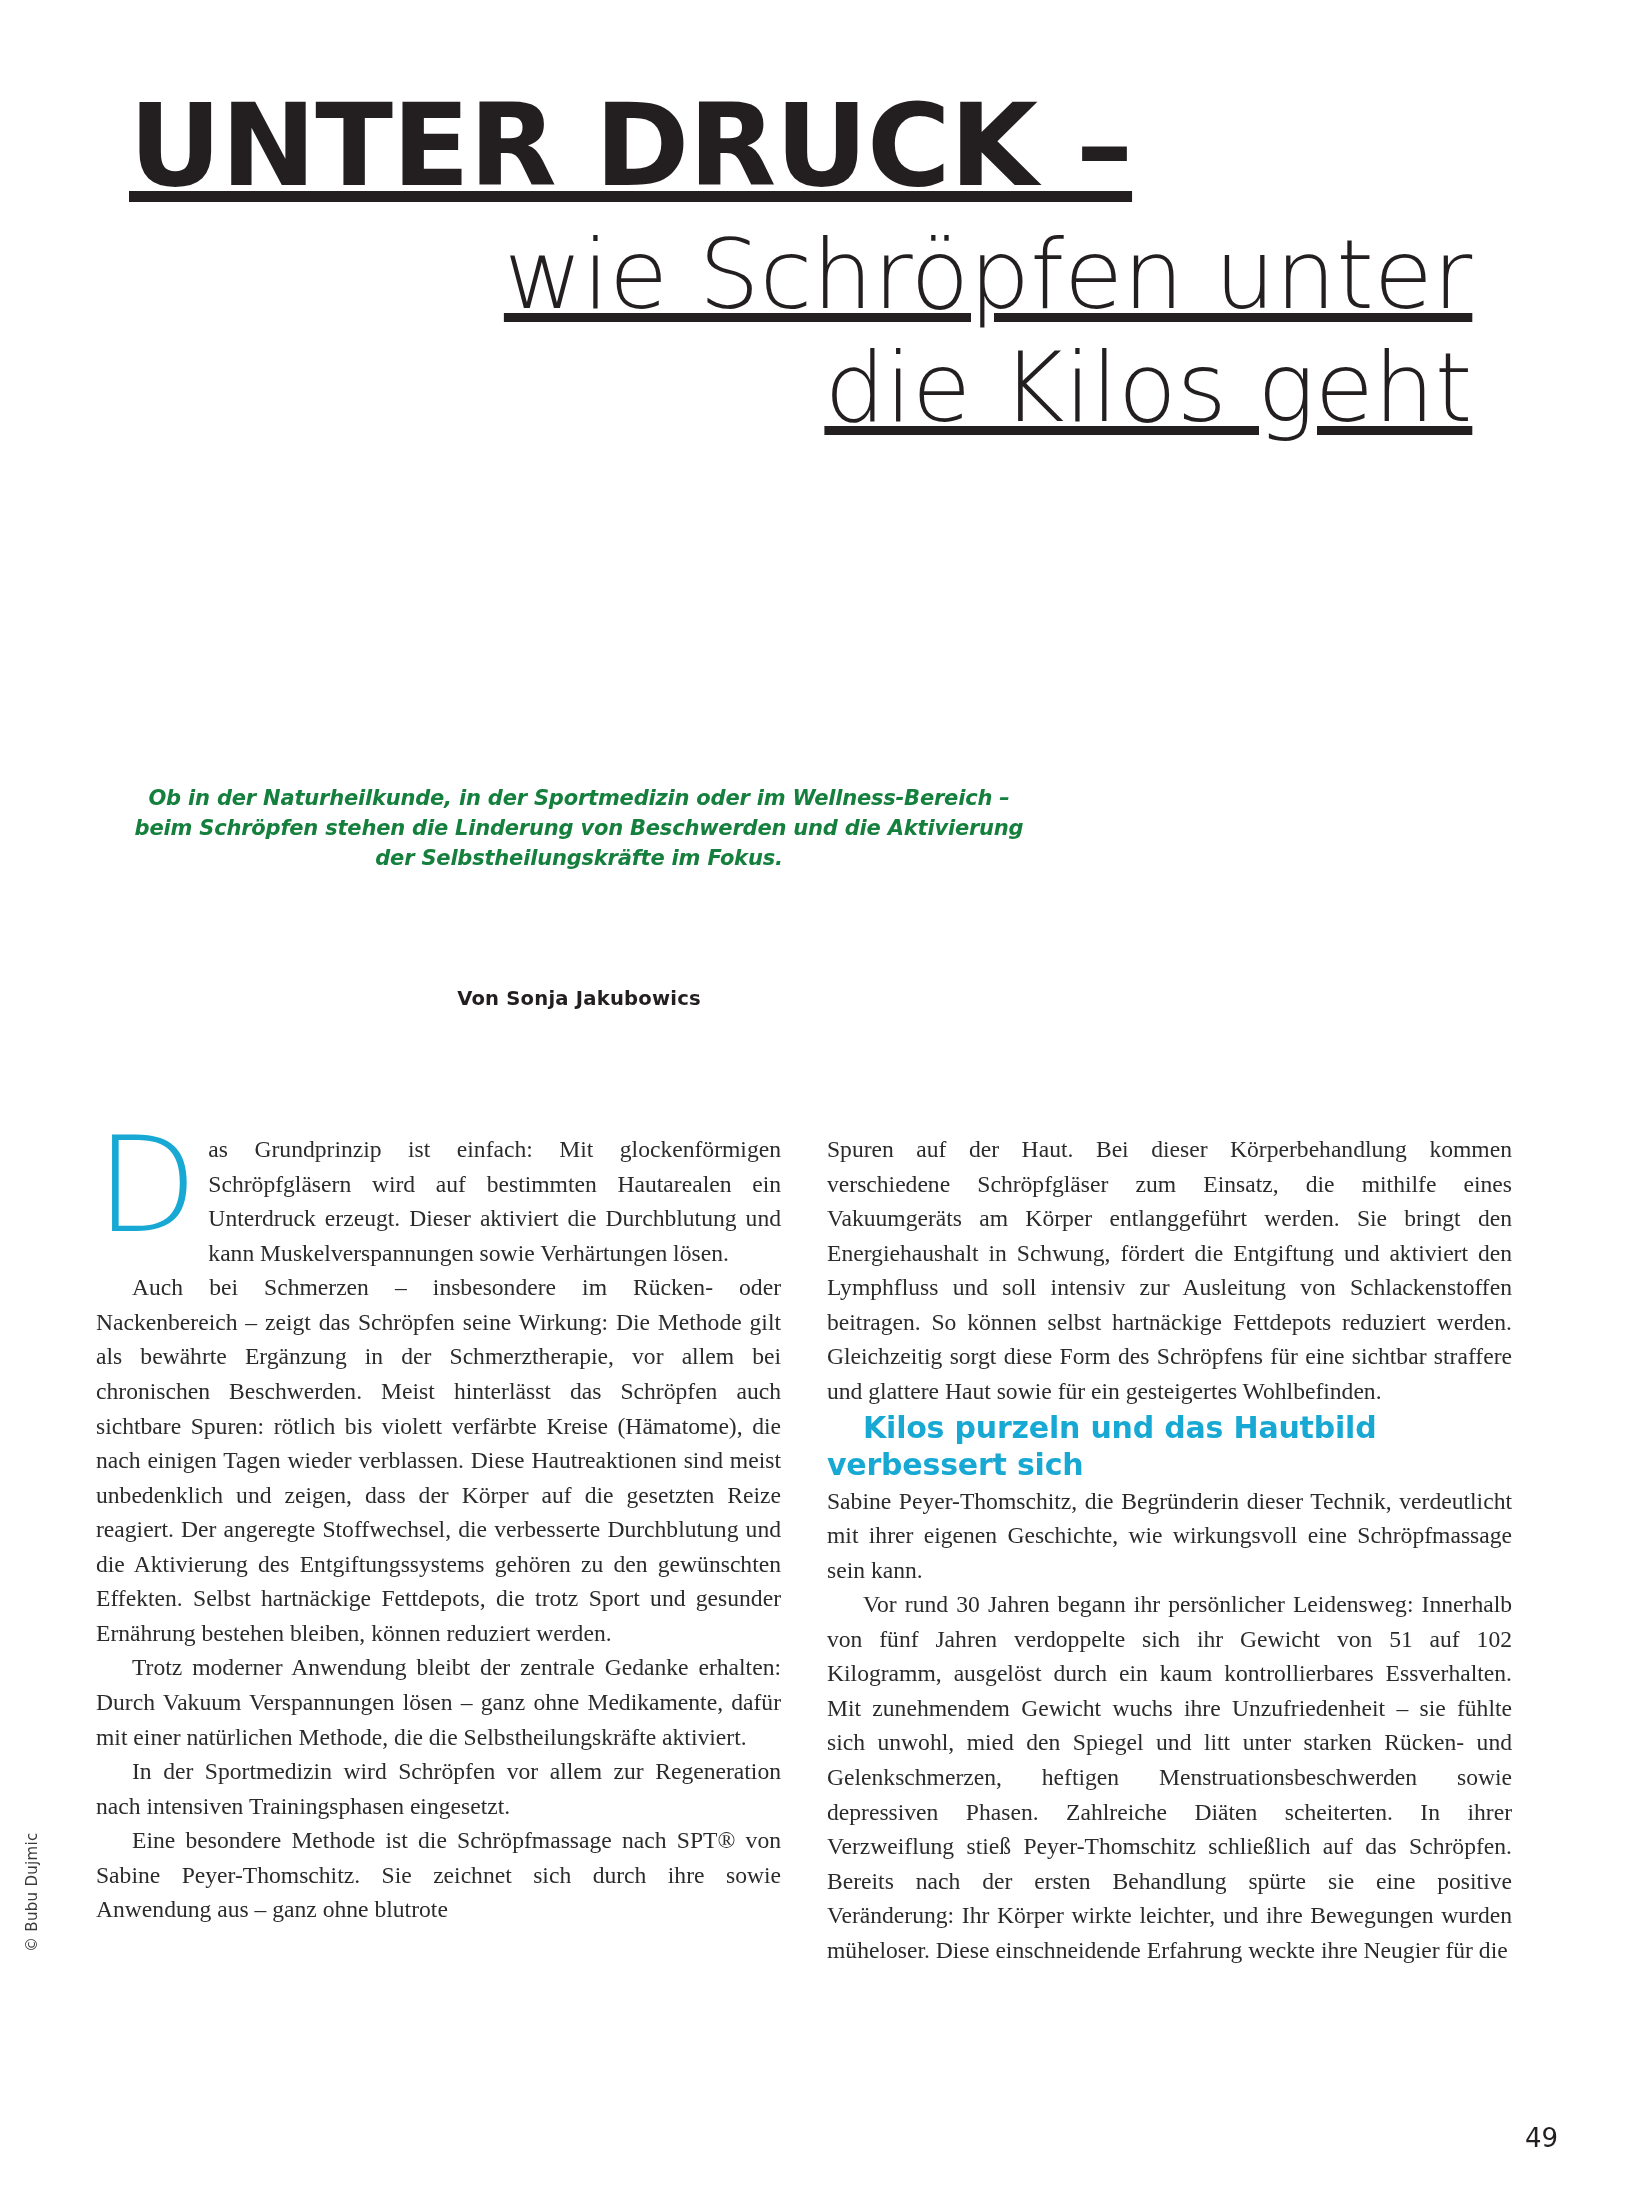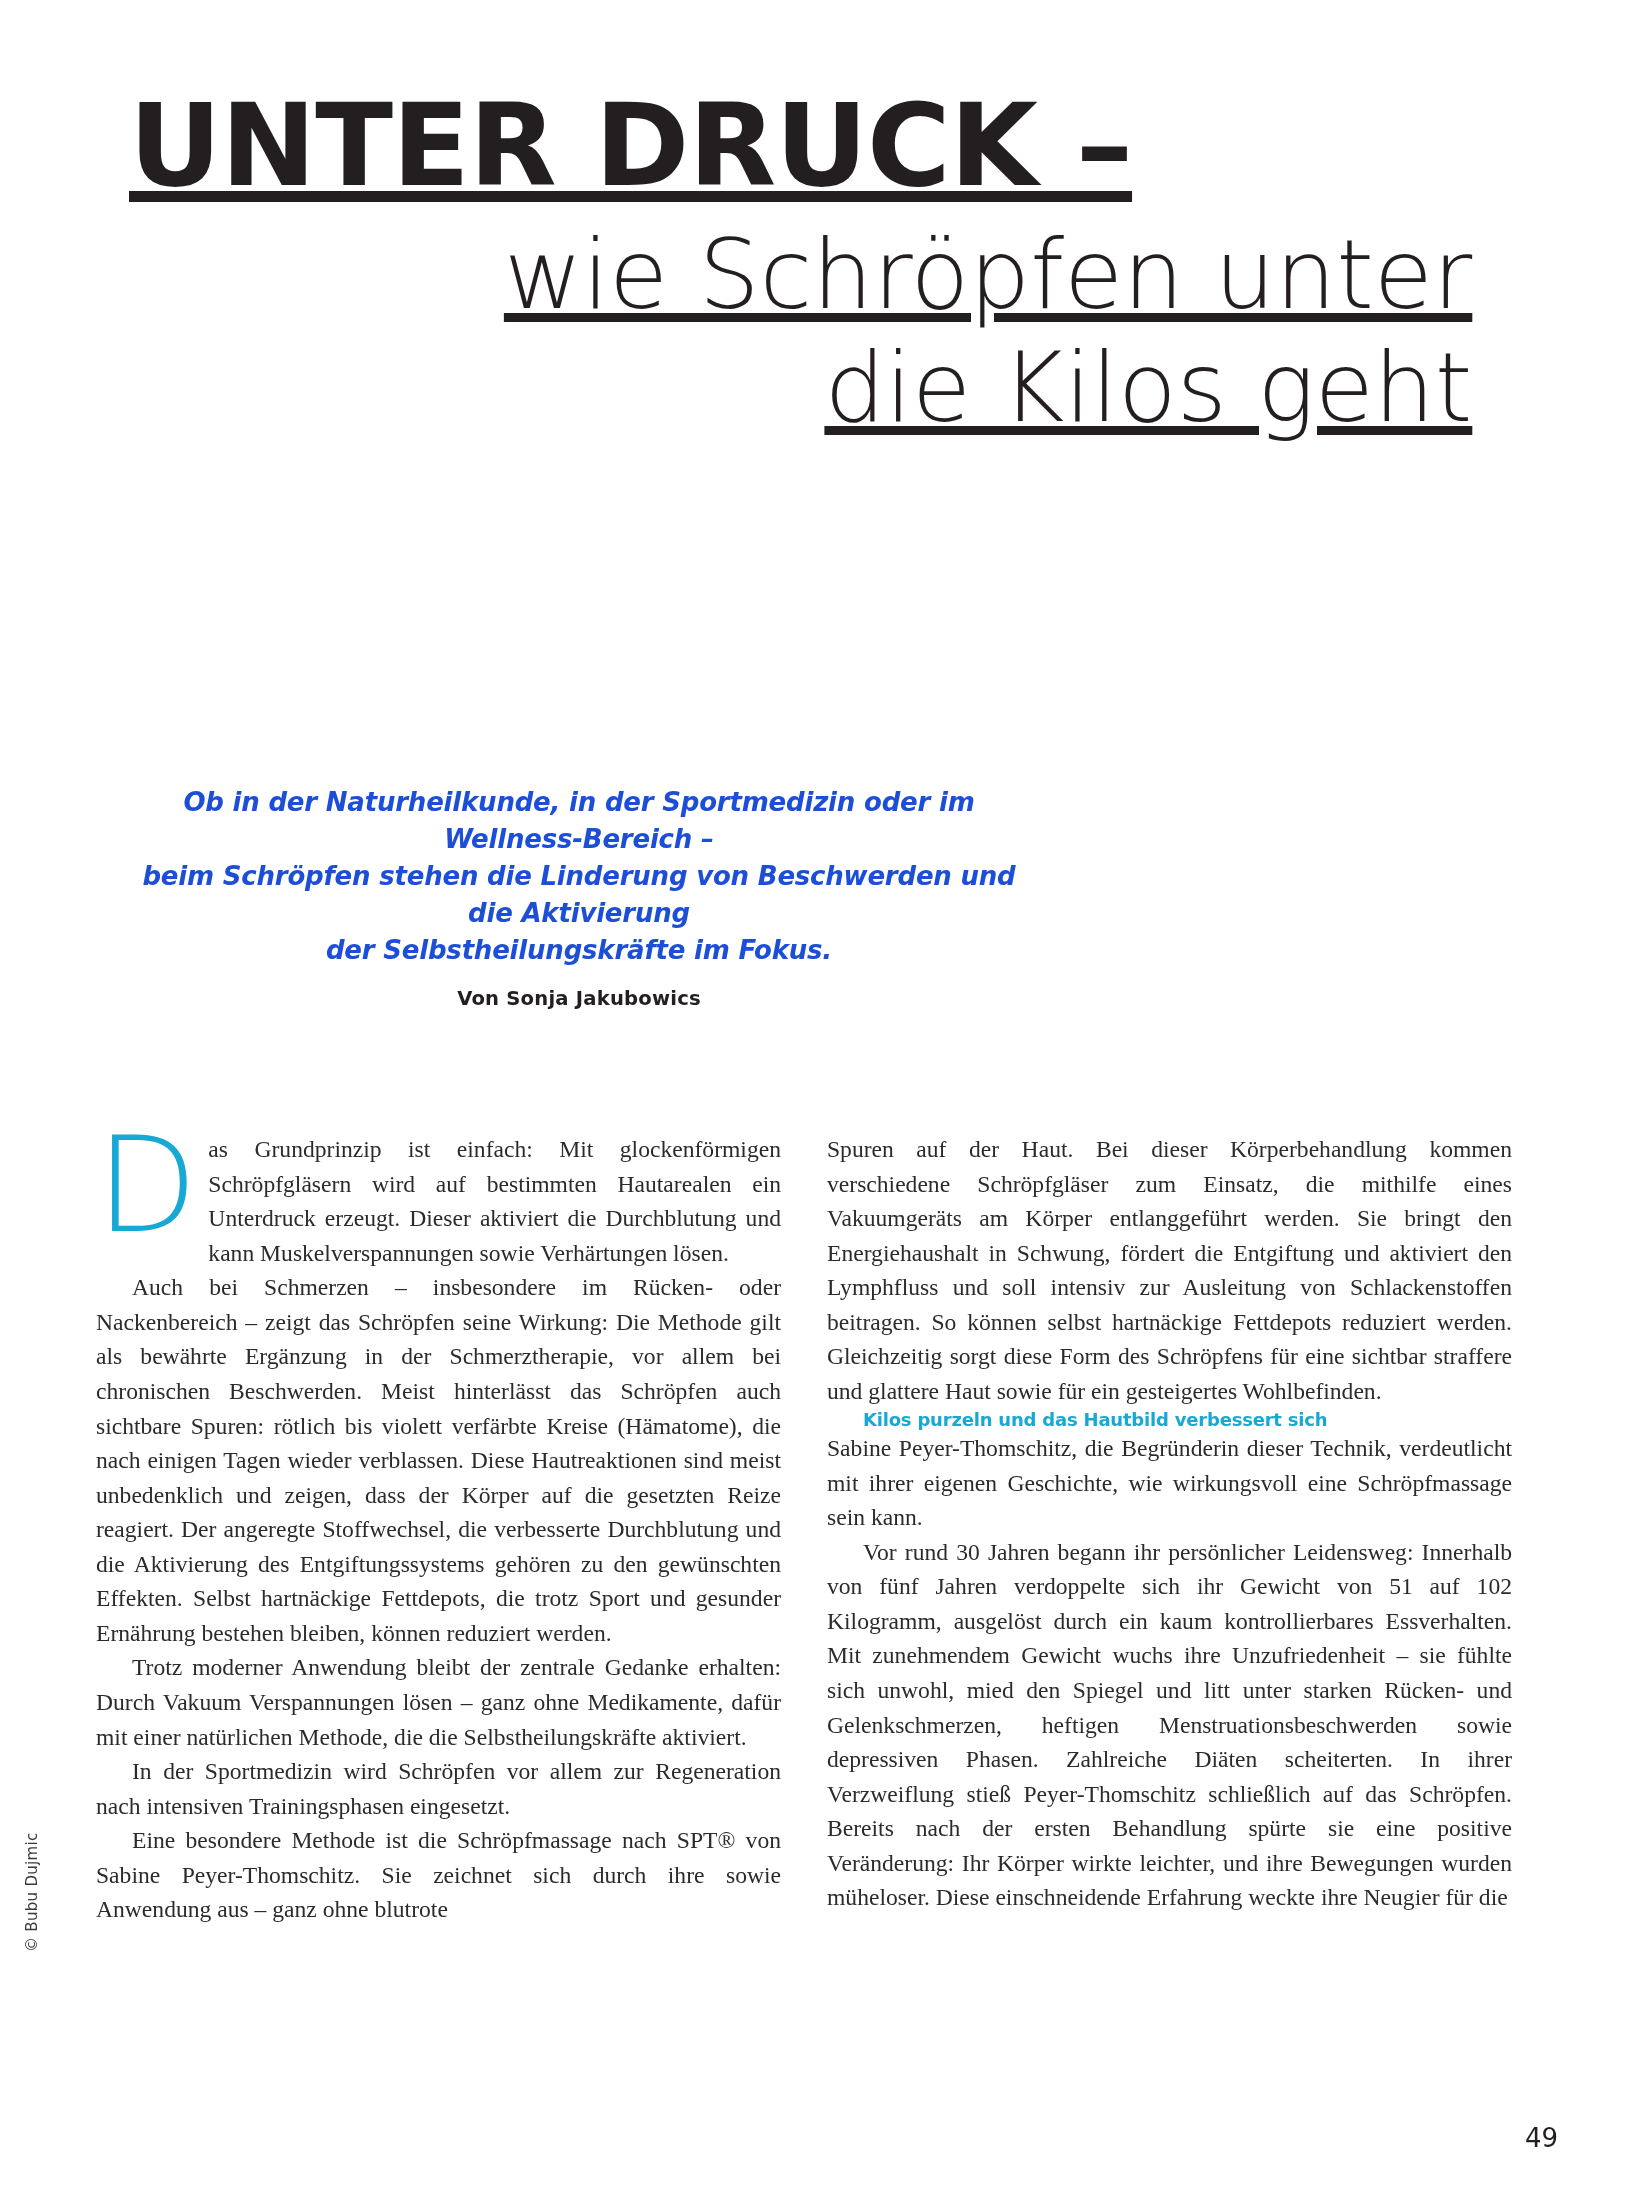--- a/index.html
+++ b/index.html
@@ -57,23 +57,23 @@
   
   .standfirst {
     position: absolute;
     left: 120px;
     top: 784px;
     width: 918px;
     text-align: center;
     font-family: "DejaVu Sans", sans-serif;
     font-weight: 700;
     font-style: italic;
-    font-size: 26px;
+    font-size: 21px;
     line-height: 1.42;
-    color: #1d4ed8;
+    color: #15803d;
     letter-spacing: -0.2px;
   }
   .standfirst span { display: block; }
 
   
   .byline {
     position: absolute;
     left: 120px;
     top: 987px;
     width: 918px;
@@ -120,21 +120,21 @@
     font-size: 132px;
     line-height: 0.78;
     color: #17a9d4;
     margin: 1.8px 10.7px 0 0;
     padding: 0;
   }
 
   .subhead {
     font-family: "DejaVu Sans", sans-serif;
     font-weight: 700;
-    font-size: 18px;
+    font-size: 30px;
     line-height: 1.25;
     color: #17a9d4;
     margin: 19.6px 0 1.8px 0;
     text-indent: 0;
     text-align: left;
     letter-spacing: -0.2px;
   }
 
   
   .credit {

